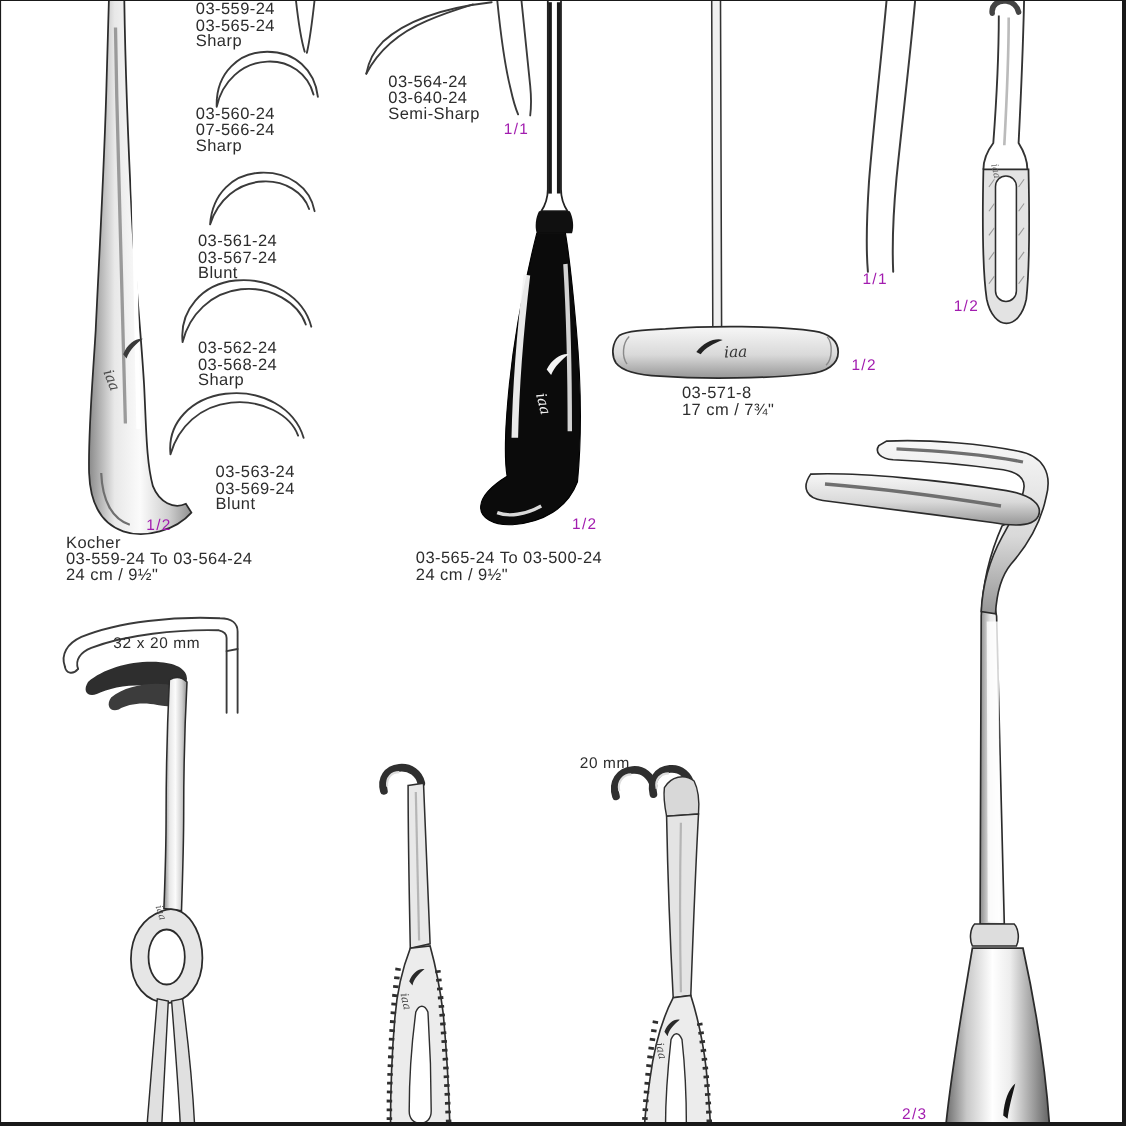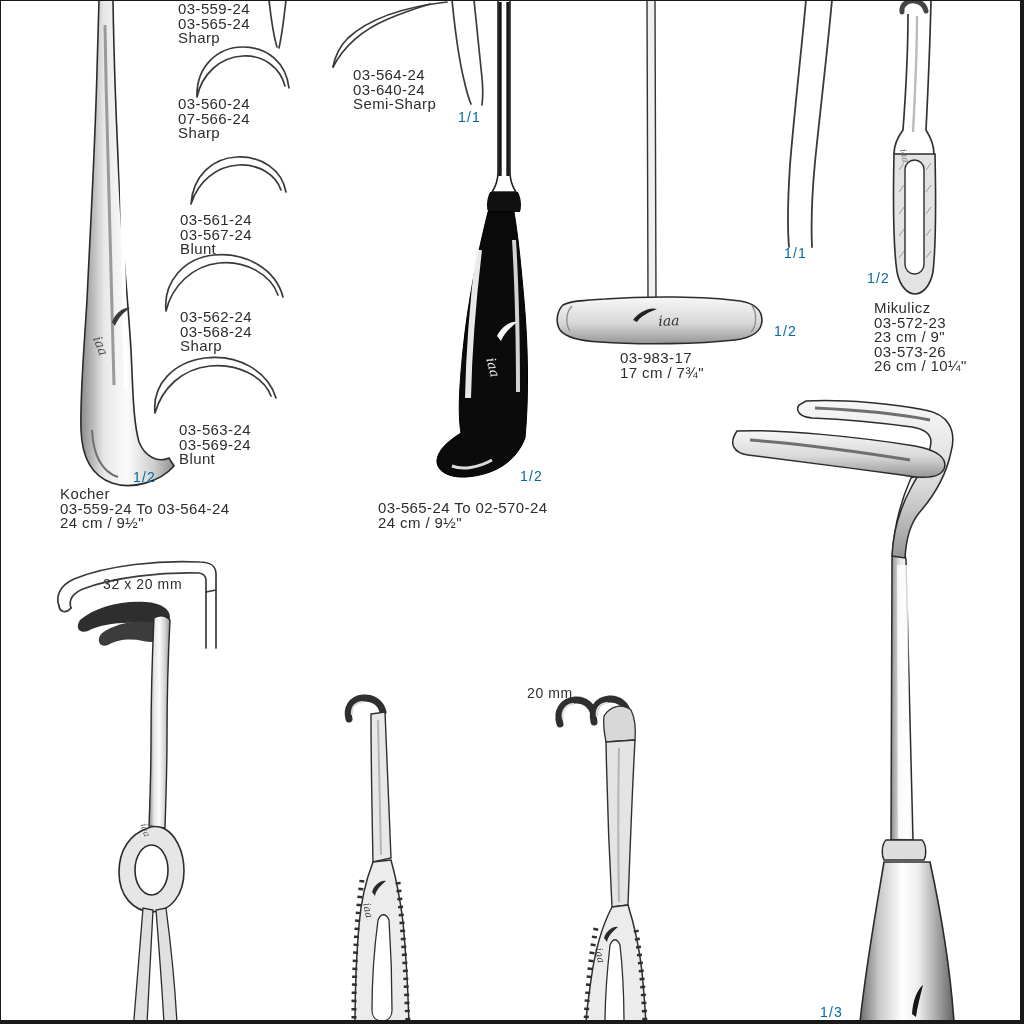--- a/index.html
+++ b/index.html
@@ -3,21 +3,21 @@
 <meta charset="utf-8">
 <style>
   html,body{margin:0;padding:0;background:#ffffff;}
   .page{position:relative;width:1024px;height:1024px;background:#ffffff;overflow:hidden;
         font-family:"Liberation Sans",sans-serif;}
   .frame{position:absolute;left:0;top:0;right:0;bottom:0;
          border:solid #191919;border-width:1px 4px 4px 1px;pointer-events:none;z-index:5;}
   svg.art{position:absolute;left:0;top:0;z-index:1;}
   .lbl{position:absolute;z-index:3;color:#2d2d2d;font-size:15px;line-height:14.6px;
        letter-spacing:.4px;white-space:nowrap;}
-  .scale{font-size:14px;letter-spacing:1.2px;color:#0369a1;}
+  .scale{font-size:14px;letter-spacing:1.2px;color:#a21caf;}
   .dim{font-size:14px;letter-spacing:.6px;text-align:right;}
   .iaa{position:absolute;z-index:4;font-family:"DejaVu Serif",serif;font-style:italic;
        transform-origin:left top;color:#4a4a4a;white-space:nowrap;}
   .iaa-light{color:#f2f2f2;}
 </style>
 </head>
 <body>
 
 <div class="page">
 
@@ -212,21 +212,21 @@
     <div>03-567-24</div>
     <div>Blunt</div>
   </div>
 
   <div class="lbl" style="left:180px;top:310px">
     <div>03-562-24</div>
     <div>03-568-24</div>
     <div>Sharp</div>
   </div>
 
-  <div class="lbl" style="left:179px;top:423px">
+  <div class="lbl" style="left:196px;top:423px">
     <div>03-563-24</div>
     <div>03-569-24</div>
     <div>Blunt</div>
   </div>
 
   <div class="lbl" style="left:353px;top:68px">
     <div>03-564-24</div>
     <div>03-640-24</div>
     <div>Semi-Sharp</div>
   </div>
@@ -235,50 +235,43 @@
 
   <div class="lbl" style="left:60px;top:487px">
     <div>Kocher</div>
     <div>03-559-24 To 03-564-24</div>
     <div>24 cm / 9½"</div>
   </div>
 
   <div class="lbl scale" style="left:133px;top:470px">1/2</div>
 
   <div class="lbl" style="left:378px;top:501px">
-    <div>03-565-24 To 02-570-24</div>
+    <div>03-565-24 To 03-500-24</div>
     <div>24 cm / 9½"</div>
   </div>
 
   <div class="lbl scale" style="left:520px;top:469px">1/2</div>
 
   <div class="lbl" style="left:620px;top:351px">
-    <div>03-983-17</div>
+    <div>03-571-8</div>
     <div>17 cm / 7¾"</div>
   </div>
 
   <div class="lbl scale" style="left:774px;top:324px">1/2</div>
 
   <div class="lbl scale" style="left:784px;top:246px">1/1</div>
 
   <div class="lbl scale" style="left:867px;top:271px">1/2</div>
 
-  <div class="lbl" style="left:874px;top:301px">
-    <div>Mikulicz</div>
-    <div>03-572-23</div>
-    <div>23 cm / 9"</div>
-    <div>03-573-26</div>
-    <div>26 cm / 10¼"</div>
-  </div>
 
   <div class="lbl dim" style="left:103px;top:577px">32 x 20 mm</div>
 
   <div class="lbl dim" style="left:527px;top:686px">20 mm</div>
 
-  <div class="lbl scale" style="left:820px;top:1005px">1/3</div>
+  <div class="lbl scale" style="left:820px;top:1005px">2/3</div>
 
   <span class="iaa" style="left:104px;top:334px;font-size:13px;transform:rotate(68deg)">iaa</span>
   <span class="iaa iaa-light" style="left:498px;top:356px;font-size:13px;transform:rotate(76deg)">iaa</span>
   <span class="iaa" style="left:658px;top:313px;font-size:14px;color:#333;transform:rotate(-2deg)">iaa</span>
   <span class="iaa" style="left:908px;top:148px;font-size:9px;color:#6a6a6a;transform:rotate(78deg)">iaa</span>
   <span class="iaa" style="left:148px;top:822px;font-size:9px;color:#555;transform:rotate(72deg)">iaa</span>
   <span class="iaa" style="left:372px;top:902px;font-size:10px;color:#444;transform:rotate(78deg)">iaa</span>
   <span class="iaa" style="left:604px;top:947px;font-size:10px;color:#444;transform:rotate(78deg)">iaa</span>
 
   <div class="frame"></div>

